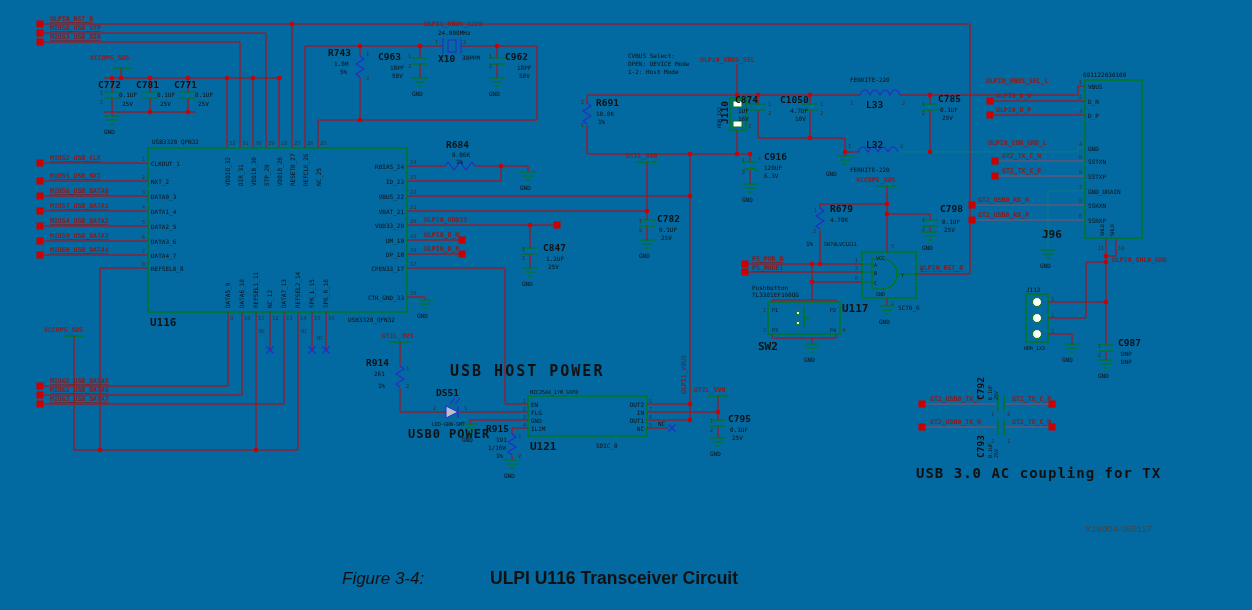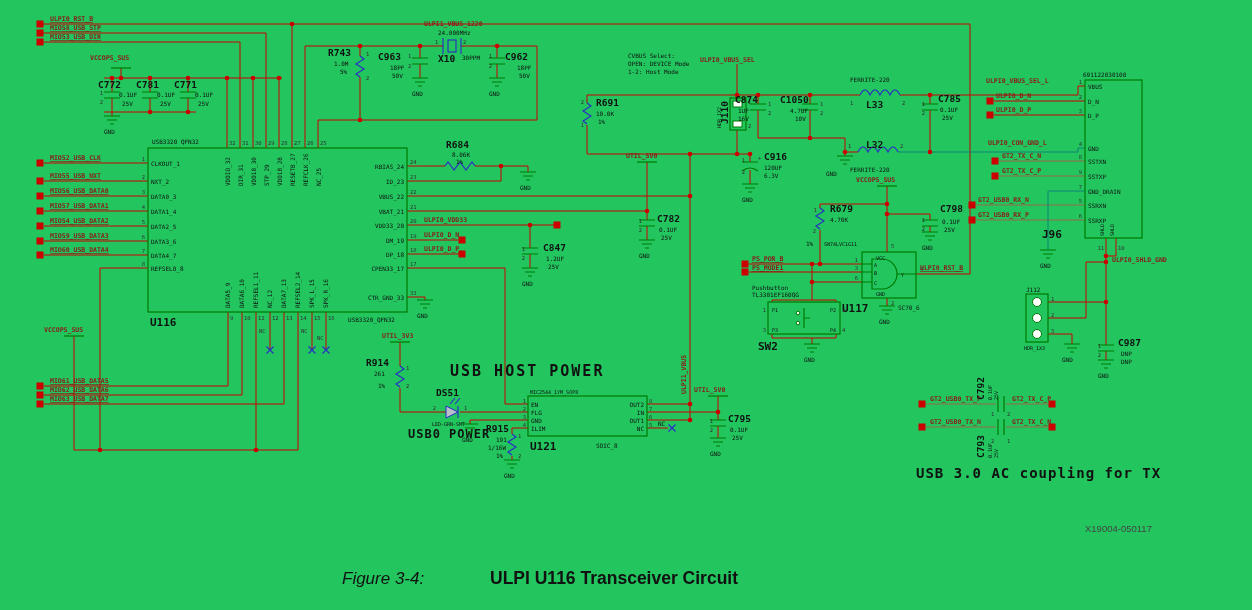--- a/index.html
+++ b/index.html
@@ -1,16 +1,16 @@
 <!DOCTYPE html>
 <html><head>
 <meta charset="utf-8">
 <style>
   html,body{margin:0;padding:0;background:#fff;}
-  #page{position:relative;width:1252px;height:610px;background:#22c55e;overflow:hidden;
+  #page{position:relative;width:1252px;height:610px;background:#0369a1;overflow:hidden;
         font-family:"DejaVu Sans Mono",monospace;}
   svg text{font-family:"DejaVu Sans Mono",monospace;fill:#111;}
   .w  {stroke:#cc0000;stroke-width:1;fill:none;}
   .wt {stroke:#cc4444;stroke-width:.7;fill:none;}
   .tl {stroke:#0e7d7d;stroke-width:.9;fill:none;}
   .gr {stroke:#007a00;stroke-width:1.2;fill:none;}
   .gf {stroke:#007a00;stroke-width:1;fill:#fff;}
   .bl {stroke:#2a2ac8;stroke-width:1.1;fill:none;}
   .net {fill:#8b1a1a;font-weight:bold;font-size:6.5px;}
   .u   {text-decoration:underline;}

